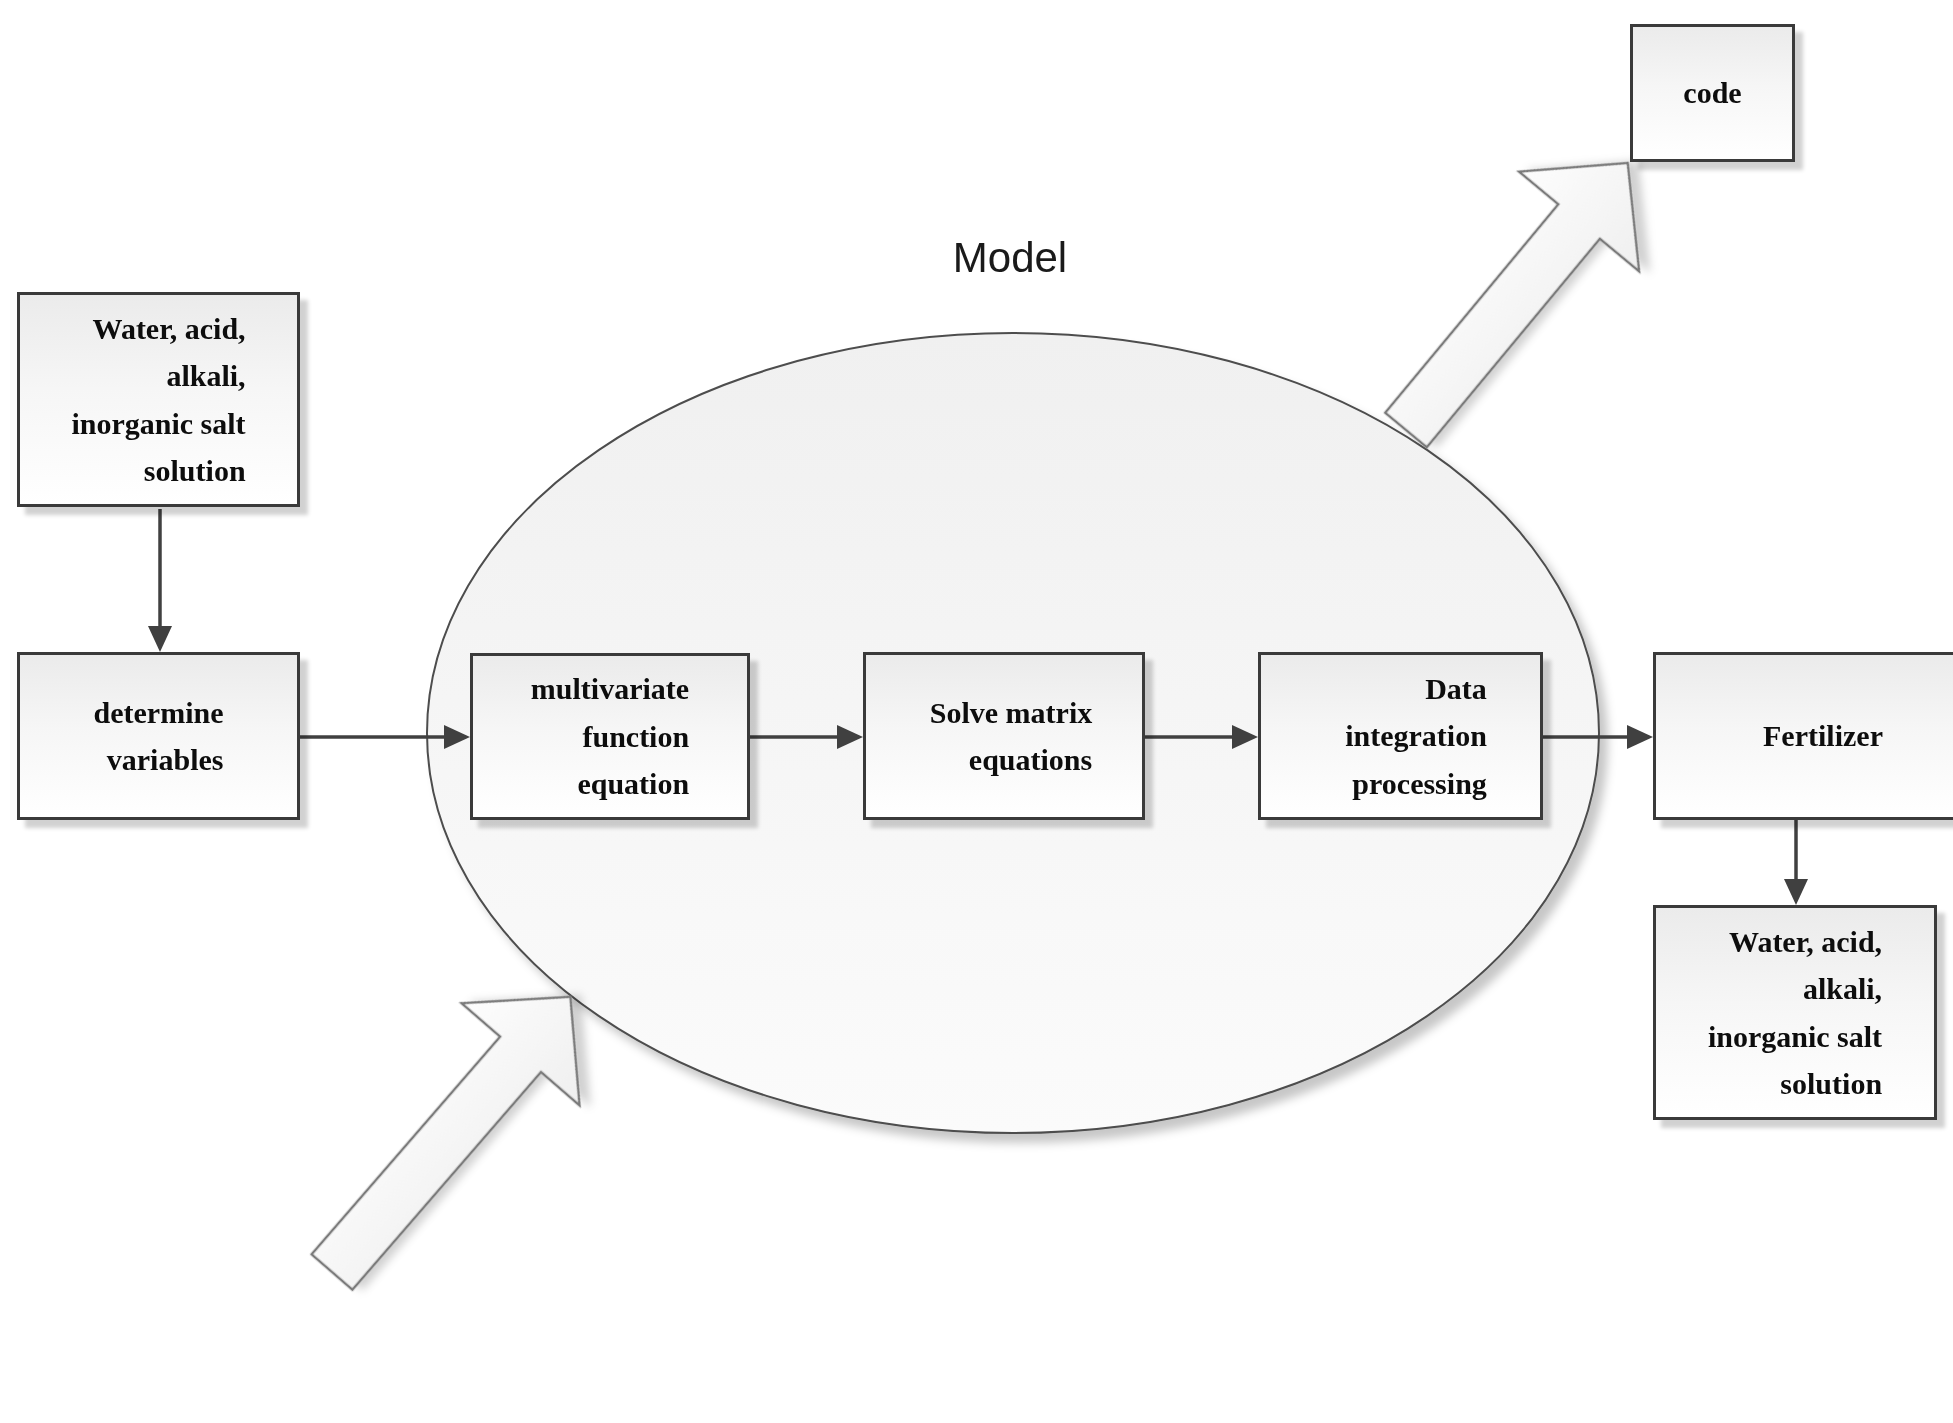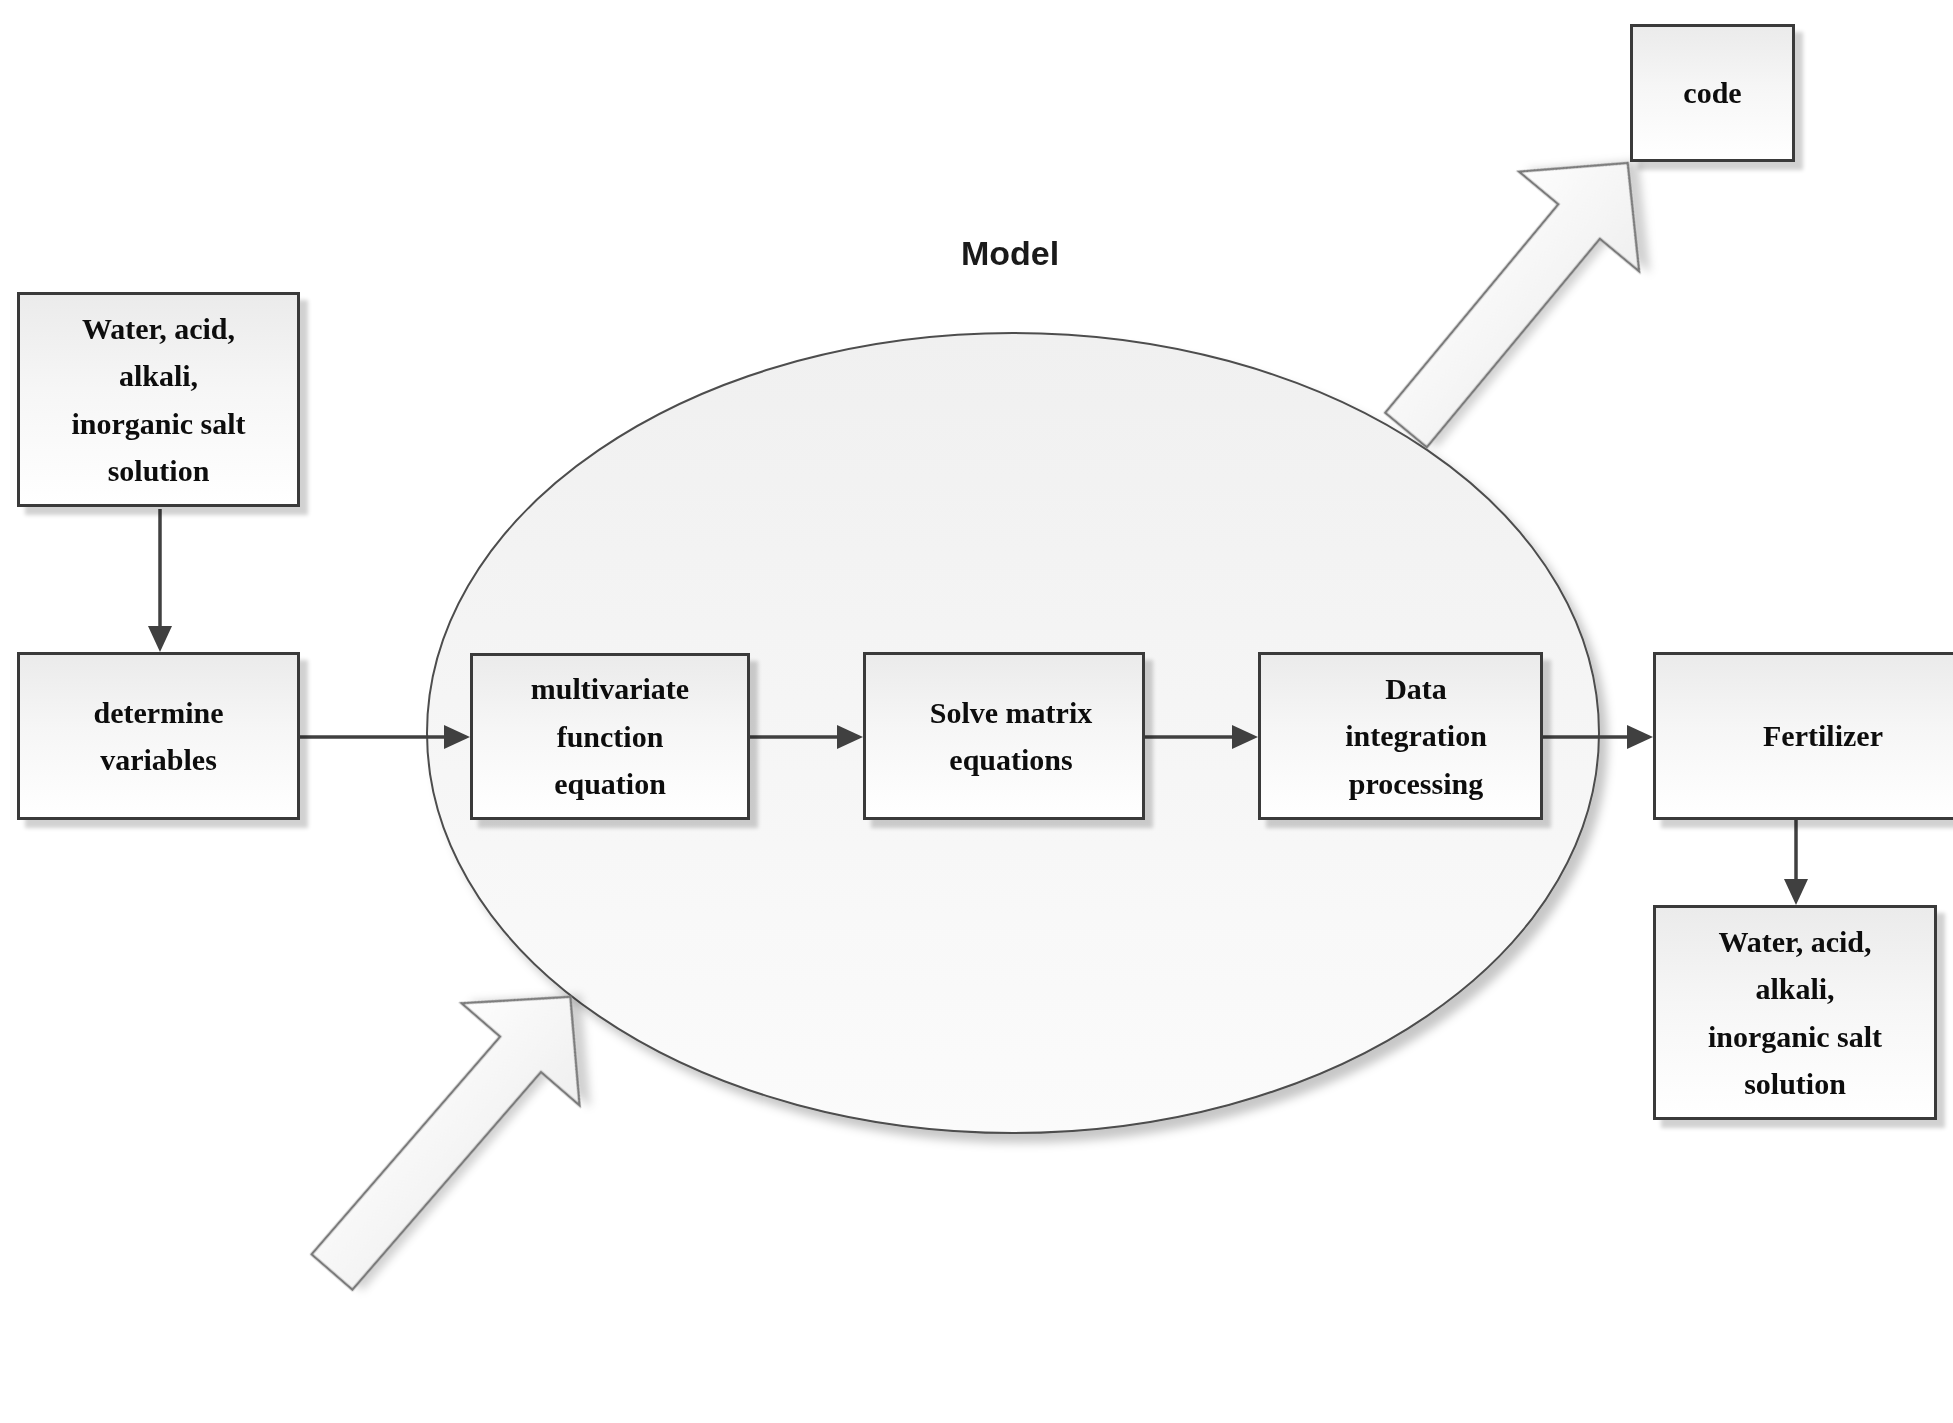--- a/index.html
+++ b/index.html
@@ -26,32 +26,32 @@
     display: flex;
     align-items: center;
     justify-content: center;
   }
   .node-label {
     font-family: "Liberation Serif", "DejaVu Serif", serif;
     font-weight: bold;
     font-size: 30px;
     line-height: 1.58;
     color: #0d0d0d;
-    text-align: center;
+    text-align: right;
     white-space: pre-line;
   }
   .model-title {
     position: absolute;
     left: 880px;
     top: 234px;
     width: 260px;
     text-align: center;
     font-family: "Liberation Sans", "DejaVu Sans", sans-serif;
-    font-weight: bold;
-    font-size: 34px;
+    font-weight: normal;
+    font-size: 42px;
     color: #1a1a1a;
   }
   
   .n-input       { left: 17px;   top: 292px;  width: 283px; height: 215px; }
   .n-determine   { left: 17px;   top: 652px;  width: 283px; height: 168px; }
   .n-multivar    { left: 470px;  top: 653px;  width: 280px; height: 167px; }
   .n-solve       { left: 863px;  top: 652px;  width: 282px; height: 168px; padding-left: 14px; }
   .n-dataint     { left: 1258px; top: 652px;  width: 285px; height: 168px; padding-left: 31px; }
   .n-fertilizer  { left: 1653px; top: 652px;  width: 340px; height: 168px; }
   .n-output      { left: 1653px; top: 905px;  width: 284px; height: 215px; }

